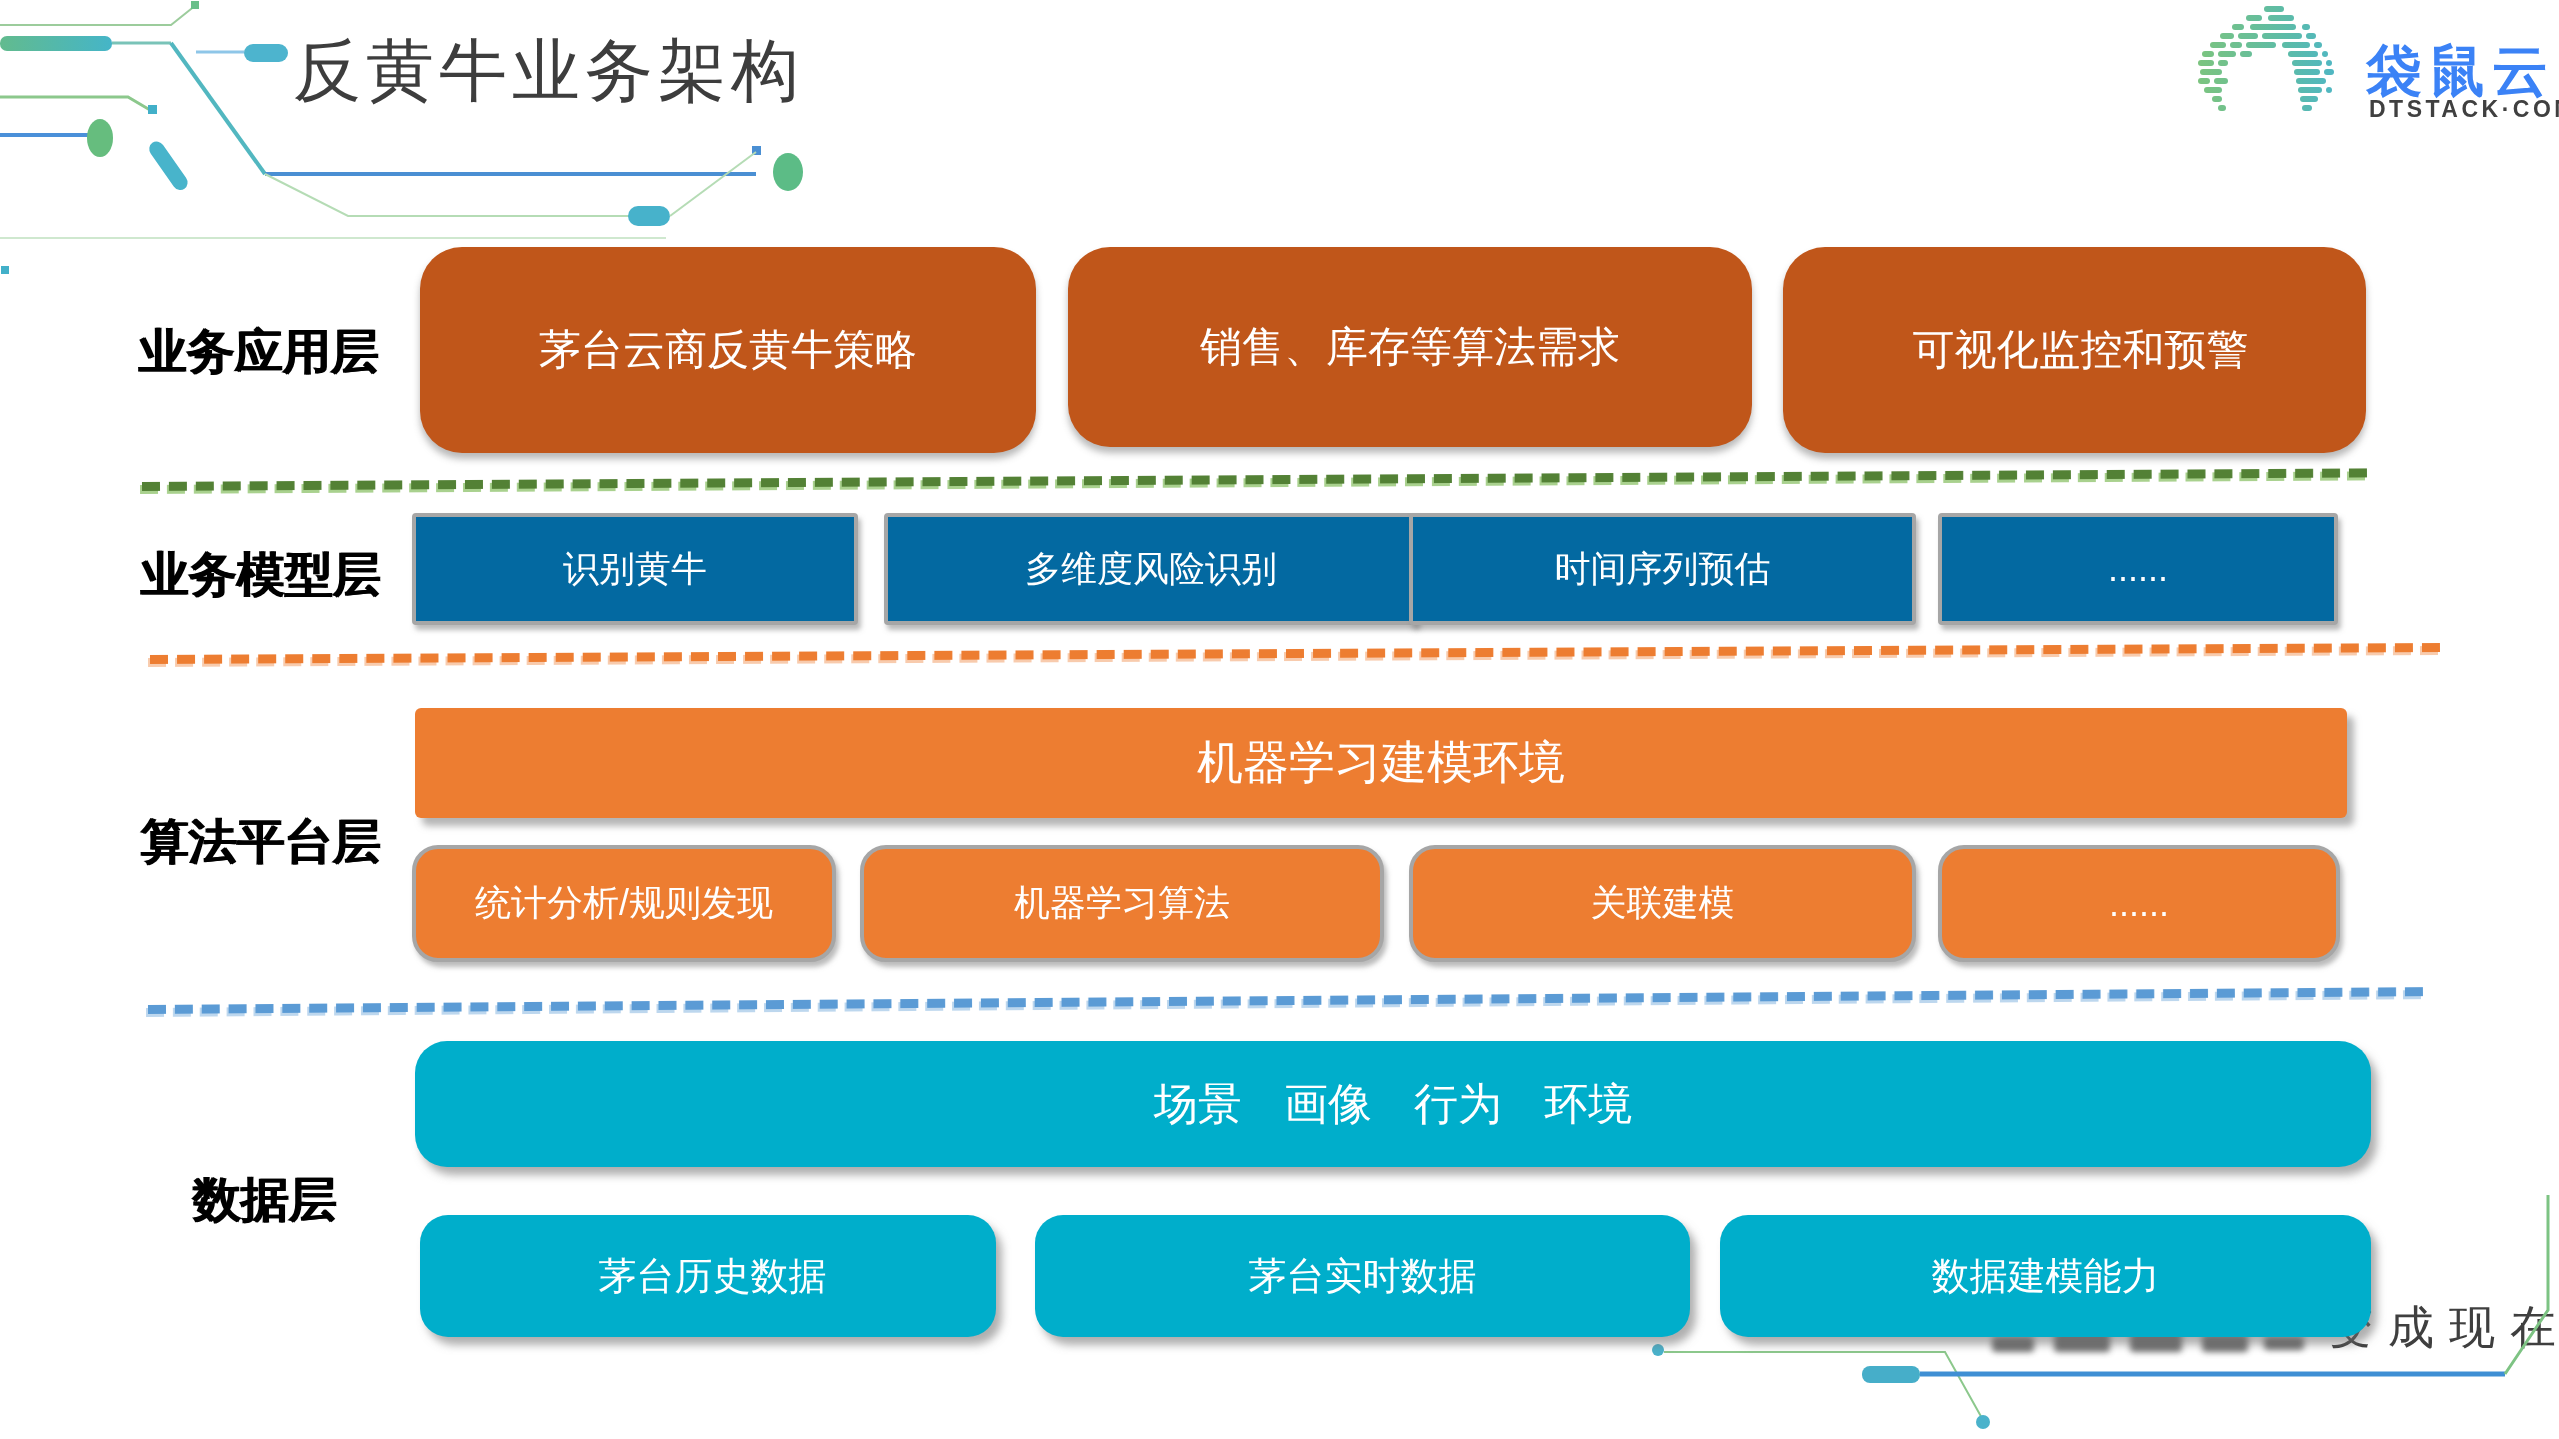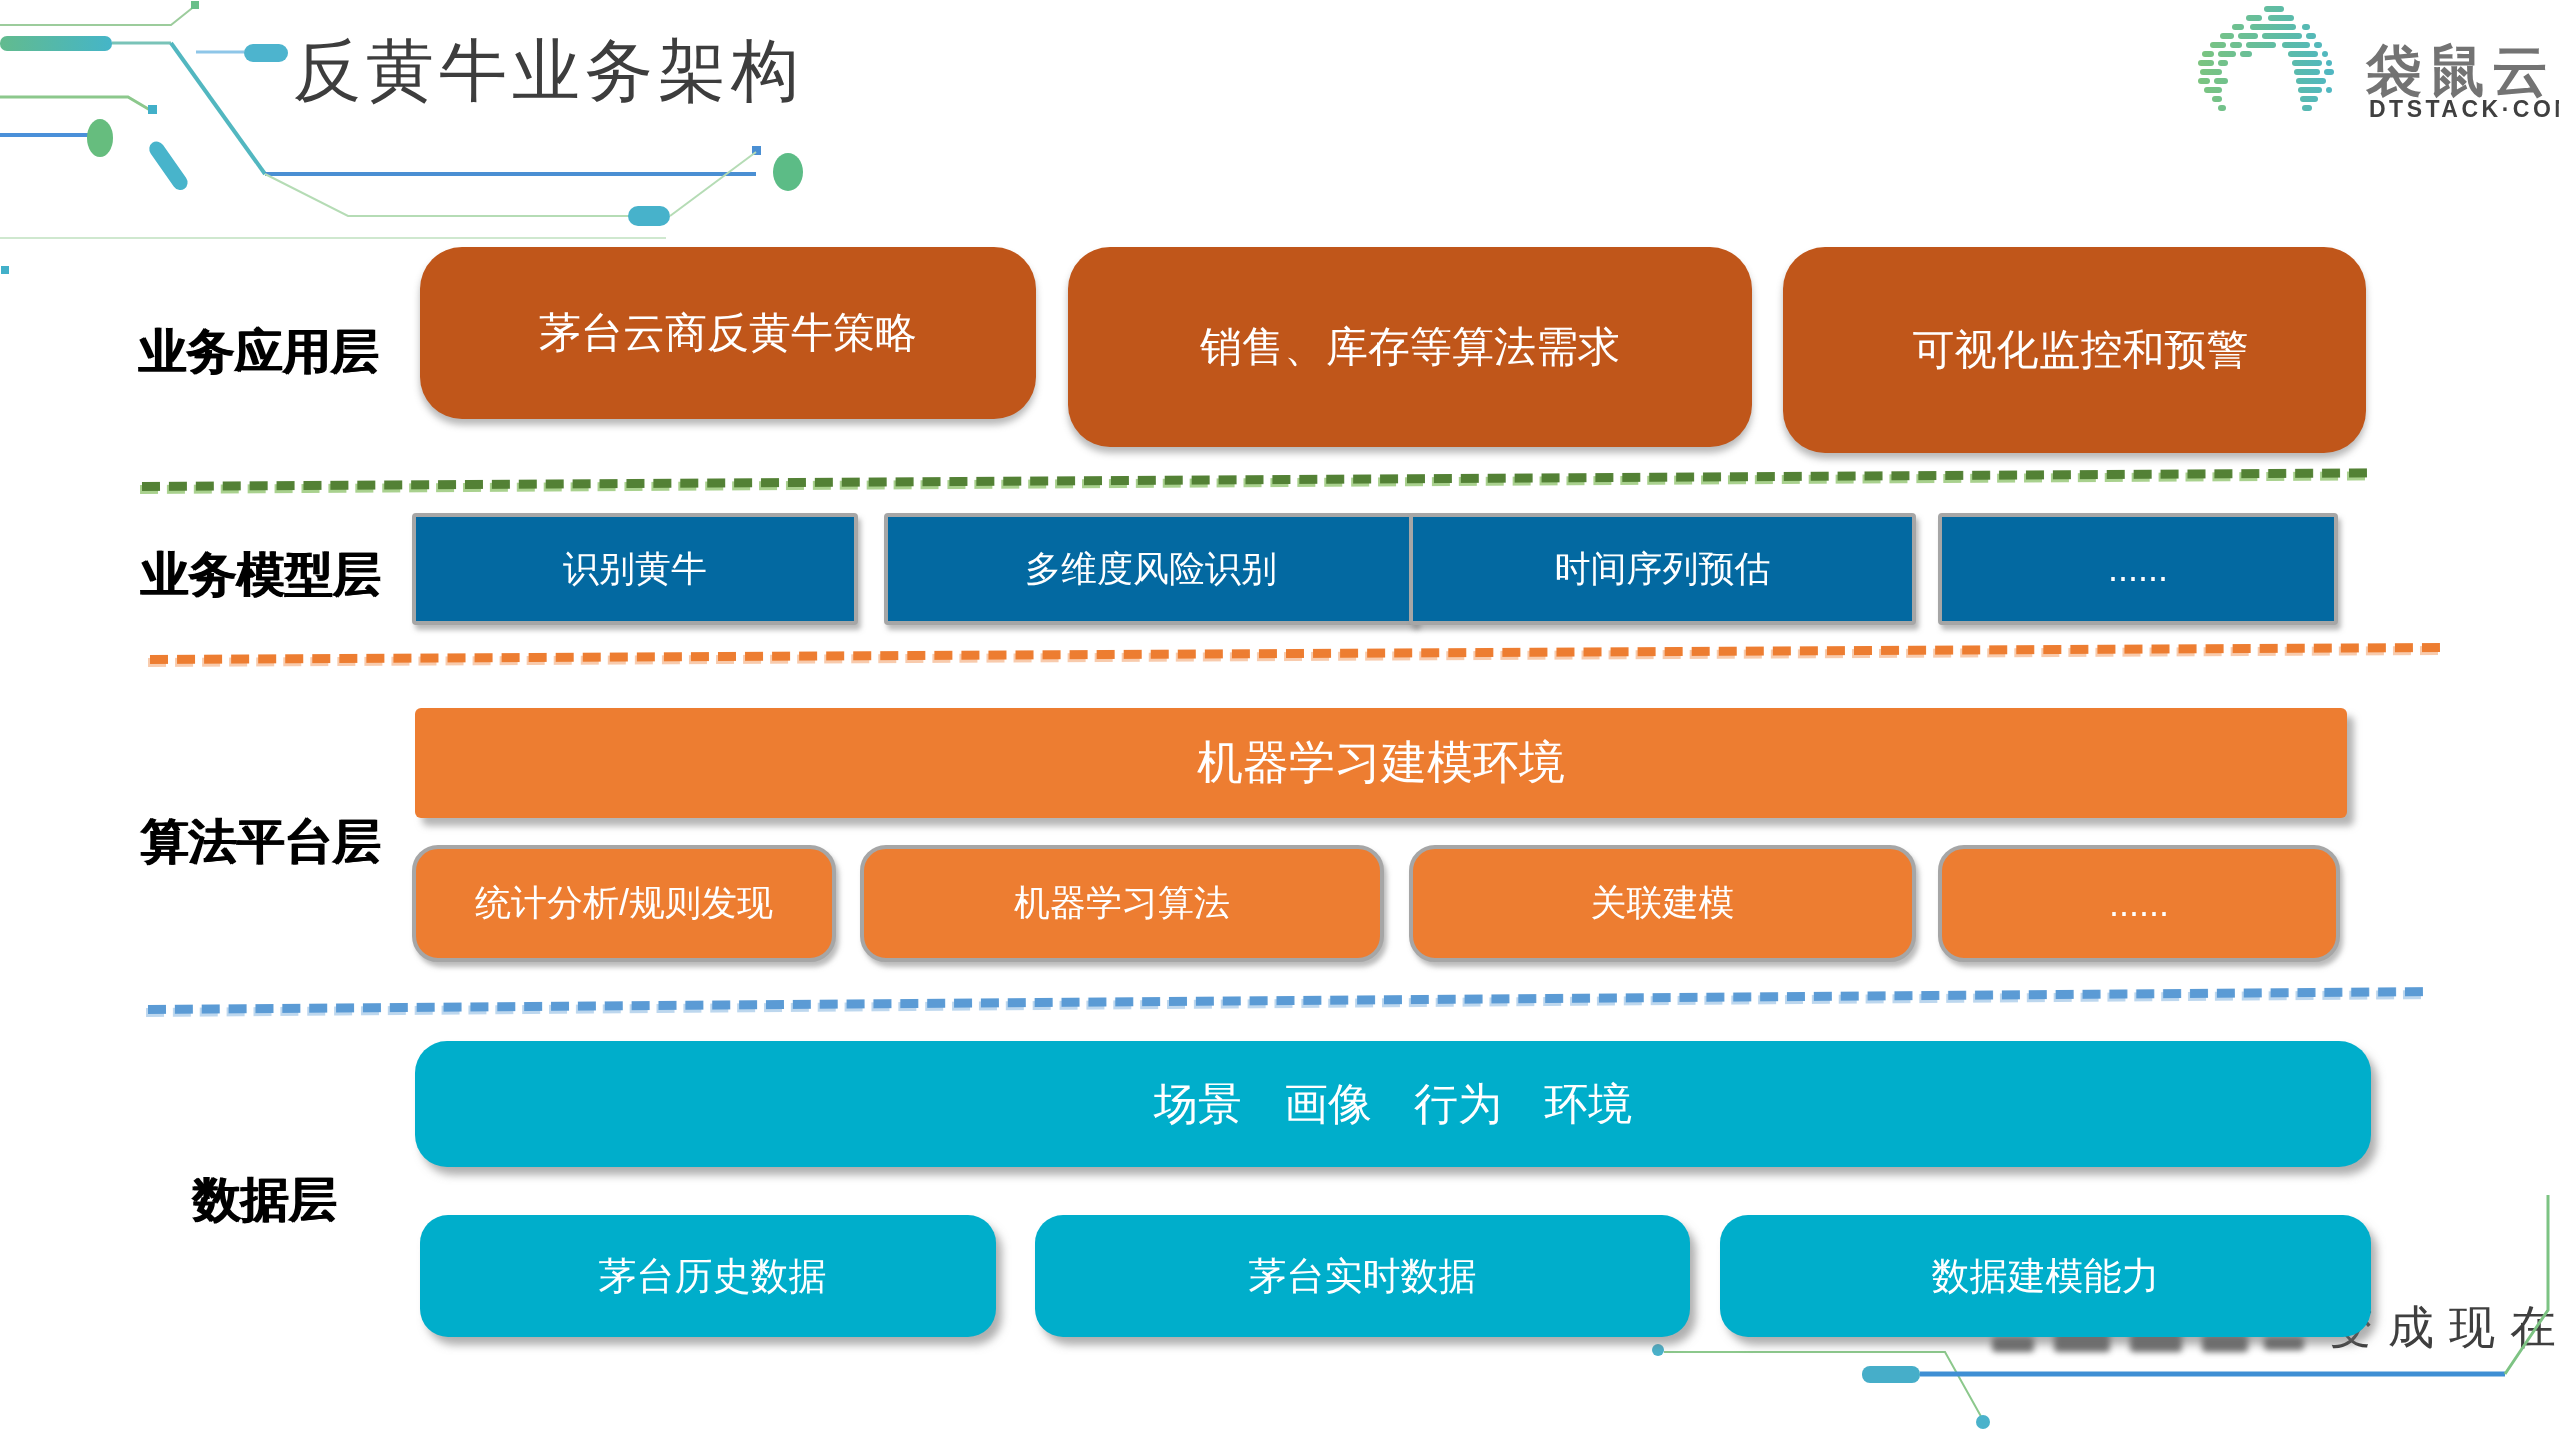--- a/index.html
+++ b/index.html
@@ -28,21 +28,21 @@
   .algo-box{background:#ED7D31;border:4px solid #A6A6A6;border-radius:26px;font-size:36px;box-shadow:3px 5px 5px rgba(120,120,120,.5);}
   .data-wide{background:#00AECB;border-radius:32px;font-size:44px;box-shadow:6px 8px 8px rgba(110,110,110,.55);word-spacing:30px;}
   .data-box{background:#00AECB;border-radius:28px;font-size:38px;box-shadow:6px 8px 8px rgba(110,110,110,.55);}
 
   .sep{position:absolute;height:0;transform-origin:left center;}
   .sep-green{border-top:9px dashed #538135;filter:drop-shadow(-2px 3px 0 #a9d18e);}
   .sep-orange{border-top:9px dashed #ED7D31;filter:drop-shadow(-2px 3px 0 #f8cbad);}
   .sep-blue{border-top:9px dashed #5B9BD5;filter:drop-shadow(-2px 3px 0 #bdd7ee);}
 
   .brand-name{
-    position:absolute;left:2366px;top:34px;font-size:56px;color:#737373;
+    position:absolute;left:2366px;top:34px;font-size:56px;color:#3b82f6;
     font-weight:600;letter-spacing:7px;white-space:nowrap;
   }
   .brand-domain{
     position:absolute;left:2369px;top:96px;font-size:23px;color:#404040;
     font-weight:700;letter-spacing:3.5px;white-space:nowrap;
   }
 
   .watermark{
     position:absolute;left:2327px;top:1297px;font-size:46px;color:#3f3f3f;
     letter-spacing:15px;white-space:nowrap;
@@ -130,21 +130,21 @@
       <rect x="14" y="90" width="10" height="6" rx="3"></rect>
         <rect x="102" y="90" width="18" height="6" rx="3"></rect>
       <rect x="20" y="99" width="8" height="6" rx="3"></rect>
         <rect x="104" y="99" width="10" height="6" rx="3"></rect>
     </g>
   </svg>
   <div class="brand-name">袋鼠云</div>
   <div class="brand-domain">DTSTACK·COM</div>
 
   <div class="layer-label" style="left:110px;top:320px;width:268px;">业务应用层</div>
-  <div class="box app-box" style="left:420px;top:247px;width:616px;height:172px;">茅台云商反黄牛策略</div>
+  <div class="box app-box" style="left:420px;top:247px;width:616px;height:206px;">茅台云商反黄牛策略</div>
   <div class="box app-box" style="left:1068px;top:247px;width:684px;height:200px;">销售、库存等算法需求</div>
   <div class="box app-box" style="left:1783px;top:247px;width:583px;height:206px;padding-left:12px;">可视化监控和预警</div>
 
   <div class="sep sep-green" style="left:142px;top:482px;width:2225px;transform:rotate(-0.35deg);"></div>
 
   <div class="layer-label" style="left:112px;top:543px;width:268px;">业务模型层</div>
   <div class="box model-box" style="left:412px;top:513px;width:446px;height:112px;">识别黄牛</div>
   <div class="box model-box" style="left:884px;top:513px;width:534px;height:112px;">多维度风险识别</div>
   <div class="box model-box" style="left:1409px;top:513px;width:507px;height:112px;">时间序列预估</div>
   <div class="box model-box" style="left:1938px;top:513px;width:400px;height:112px;">......</div>

